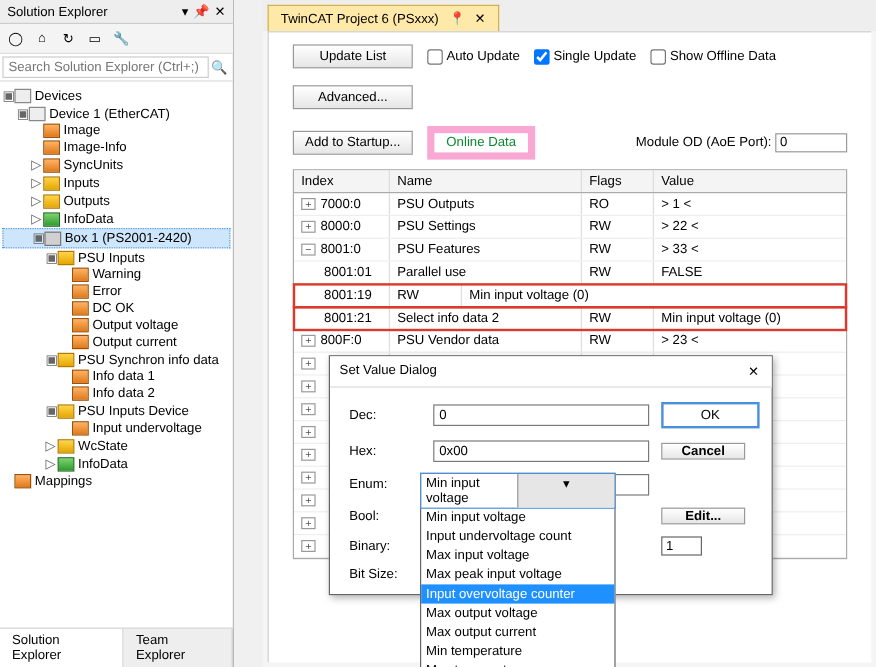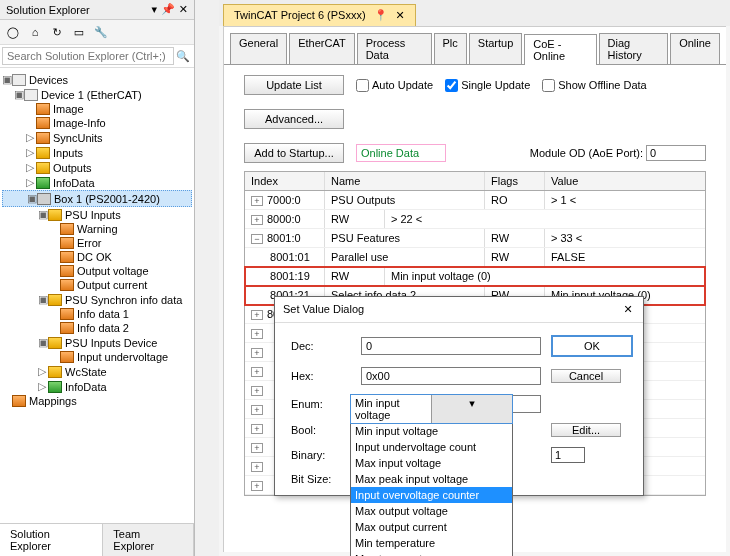--- a/index.html
+++ b/index.html
@@ -33,40 +33,40 @@
   .doc-tab-row { background: #eee; display:flex; align-items:flex-end; padding: 4px 4px 0 4px; }
   .doc-tab { background:#ffe9a8; border:1px solid #d0b050; padding:4px 10px; border-bottom:none;}
   .right-scroll { flex:1; overflow:auto; background:#fff; border-left:1px solid #ccc; border-top:1px solid #ccc; margin:0 4px 4px 4px; }
   .inner-tabs { display:flex; border-bottom:1px solid #999; padding: 6px 6px 0 6px; gap:2px; }
   .itab { padding:3px 8px; border:1px solid #999; border-bottom:none; background:#f0f0f0; }
   .itab.active { background:#fff; position:relative; top:1px; }
   .controls-row { padding: 10px 20px 4px 20px; display:flex; gap:12px; align-items:center; }
   .btn { border:1px solid #999; background:linear-gradient(#fff,#e6e6e6); padding:3px 0; width:100px; text-align:center; }
   .chk { display:flex; align-items:center; gap:3px; }
   .chk input { margin:0; }
-  .online-box span { border:1px solid #f9a8d4; display:inline-block; width:90px; padding:2px 4px; color:#0a8a30; }
+  .online-box span { border:6px solid #f9a8d4; display:inline-block; width:90px; padding:2px 4px; color:#0a8a30;text-align:center; }
   .mod-od input { width:60px; border:1px solid #999; padding:1px 3px; }
   .grid { margin: 4px 20px 0 20px; border:1px solid #aaa; }
   .grid-header { display:flex; background:#f4f4f4; border-bottom:1px solid #aaa; }
   .gh, .gc { padding: 3px 6px; }
   .c-idx { width:80px; border-right:1px solid #ddd;} 
   .c-name{ width:160px; border-right:1px solid #ddd;}
   .c-flag{ width:60px; border-right:1px solid #ddd;}
   .c-val { width:160px;}
   .grid-row { display:flex; border-bottom:1px solid #eee; }
   .grid-row .exp { display:inline-block; width:12px; text-align:center; color:#555; border:1px solid #999; font-size:9px; line-height:9px; height:10px; margin-right:4px; background:#fff;}
   .hl-red { outline:2px solid #d93a2b; outline-offset:-1px; }
   
   .dlg { position:absolute; left:274px; top:296px; width:370px; background:#fff; border:1px solid #666; box-shadow:2px 2px 6px rgba(0,0,0,.3); z-index:50; }
   .dlg-title { background:#fff; padding:6px 8px; display:flex; border-bottom:1px solid #ddd; font-size:12px;}
   .dlg-title .x { margin-left:auto; width:14px; text-align:center; }
   .dlg-body { padding: 12px 16px 10px 16px; display:grid; grid-template-columns: 60px 180px 80px; gap:10px 10px; align-items:center;}
   .dlg-body input.txt, .dlg-body .combo { width:100%; border:1px solid #7a7a7a; padding:2px 4px; }
   .dlg .ok { border:2px solid #4a90d9; background:#fff; padding:3px 0; width:82px; text-align:center;}
-  .dlg .cancel, .dlg .editb { border:1px solid #999; background:linear-gradient(#fff,#e6e6e6); padding:0 0; width:70px; text-align:center;}
+  .dlg .cancel, .dlg .editb { border:1px solid #999; background:linear-gradient(#fff,#e6e6e6); padding:0 0; width:70px; text-align:center;font-weight:bold;}
   .numb { width:34px; border:1px solid #666; padding:1px 3px; text-align:left; }
   
   .drop { position:absolute; left:350px; top:394px; width:163px; background:#fff; border:1px solid #666; z-index:100; }
   .drop .head { border:1px solid #4a90d9; margin:-1px; display:flex; }
   .drop .head span { flex:1; padding:2px 4px; }
   .drop .head .ar { width:16px; background:#e6e6e6; text-align:center; border-left:1px solid #999;}
   .drop .opt { padding:2px 4px; }
   .drop .opt.sel { background:#1e90ff; color:#fff; }
 </style>
 </head>
@@ -125,30 +125,20 @@
 
   <div class="right-pane">
     <div class="doc-tab-row">
       <div class="doc-tab">
         <span>TwinCAT Project 6 (PSxxx)</span>
         <span style="margin-left:6px;">📍</span>
         <span style="margin-left:4px;">✕</span>
       </div>
     </div>
     <div class="right-scroll">
-      <div class="inner-tabs" id="inner-tabs">
-          <div class="itab">General</div>
-          <div class="itab">EtherCAT</div>
-          <div class="itab">Process Data</div>
-          <div class="itab">Plc</div>
-          <div class="itab">Startup</div>
-          <div class="itab active">CoE - Online</div>
-          <div class="itab">Diag History</div>
-          <div class="itab">Online</div>
-        </div>
 
       <div class="controls-row">
         <div class="btn">Update List</div>
         <label class="chk">
             <input type="checkbox" style=""> 
             <span>Auto Update</span>
           </label>
         <label class="chk">
             <input type="checkbox" checked="" style=""> 
             <span>Single Update</span>
@@ -179,20 +169,21 @@
         </div>
         <div id="grid-body">
             <div class="grid-row">
               <div class="gc c-idx"><span class="exp">+</span>7000:0</div>
               <div class="gc c-name">PSU Outputs</div>
               <div class="gc c-flag">RO</div>
               <div class="gc c-val">&gt; 1 &lt;</div>
             </div>
             <div class="grid-row">
               <div class="gc c-idx"><span class="exp">+</span>8000:0</div>
+              <div class="gc c-name">PSU Settings</div>
               <div class="gc c-flag">RW</div>
               <div class="gc c-val">&gt; 22 &lt;</div>
             </div>
             <div class="grid-row">
               <div class="gc c-idx"><span class="exp">−</span>8001:0</div>
               <div class="gc c-name">PSU Features</div>
               <div class="gc c-flag">RW</div>
               <div class="gc c-val">&gt; 33 &lt;</div>
             </div>
             <div class="grid-row">

